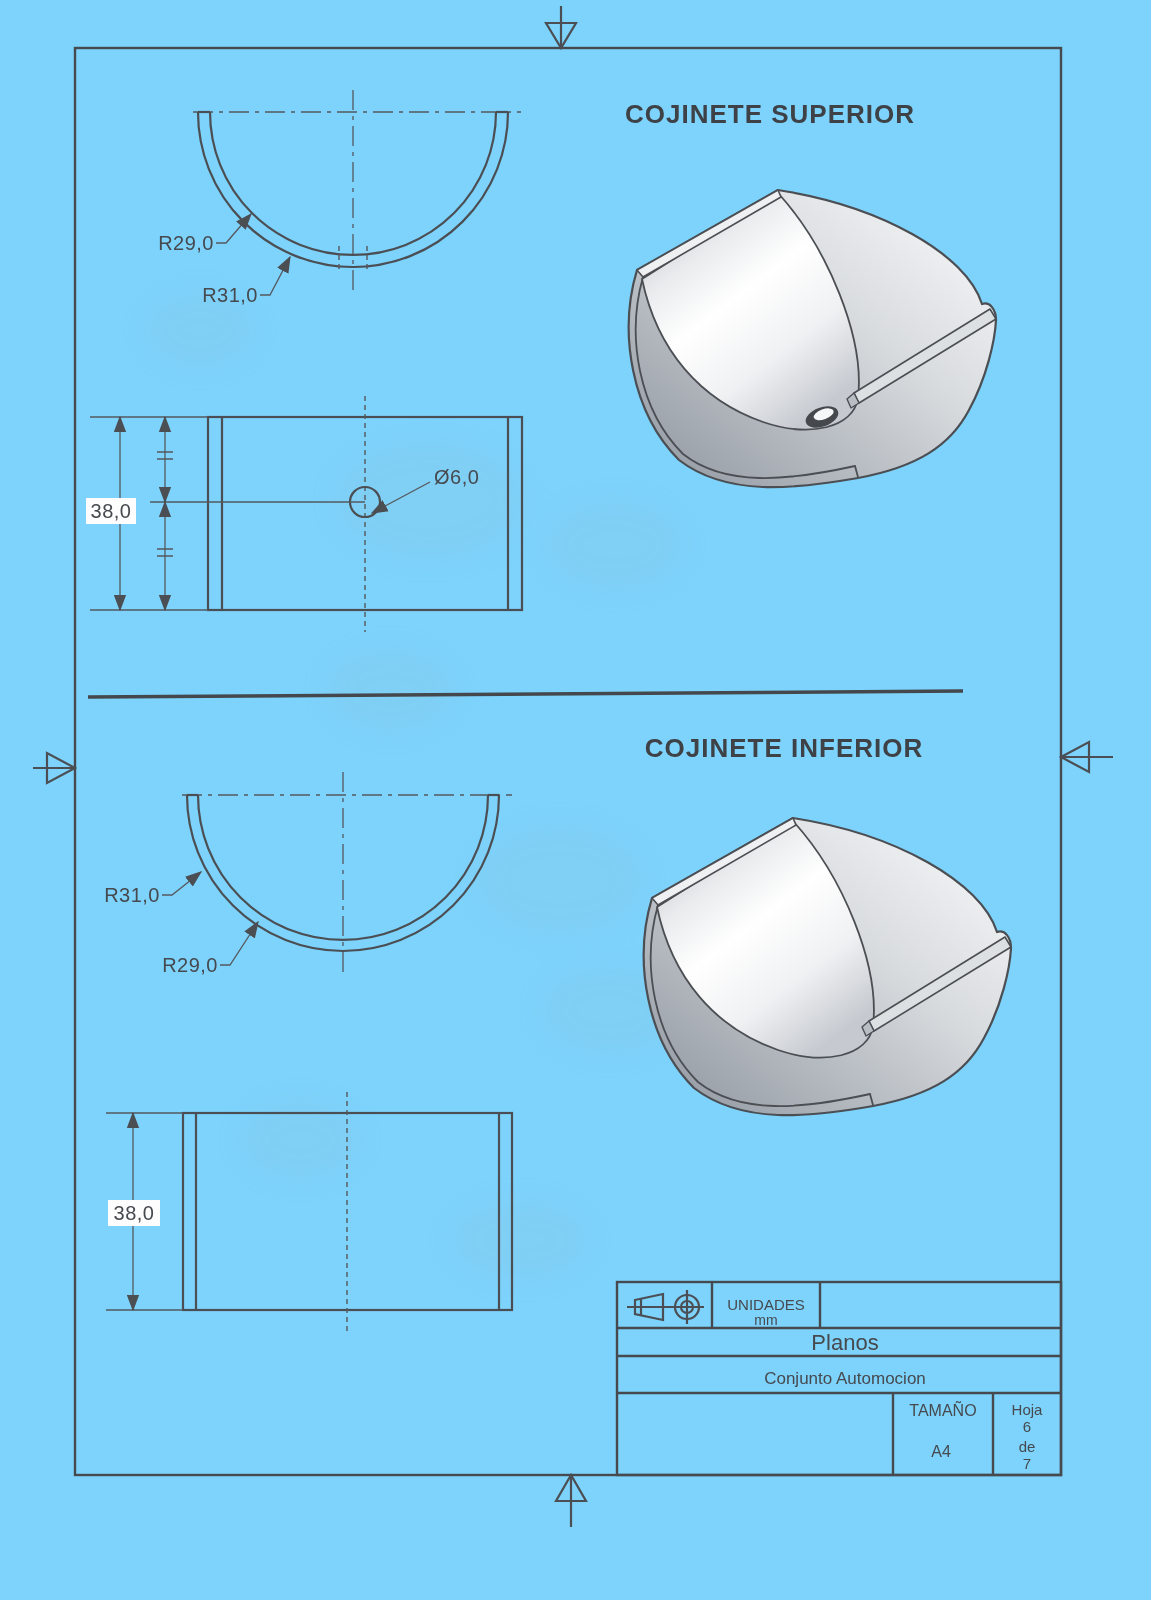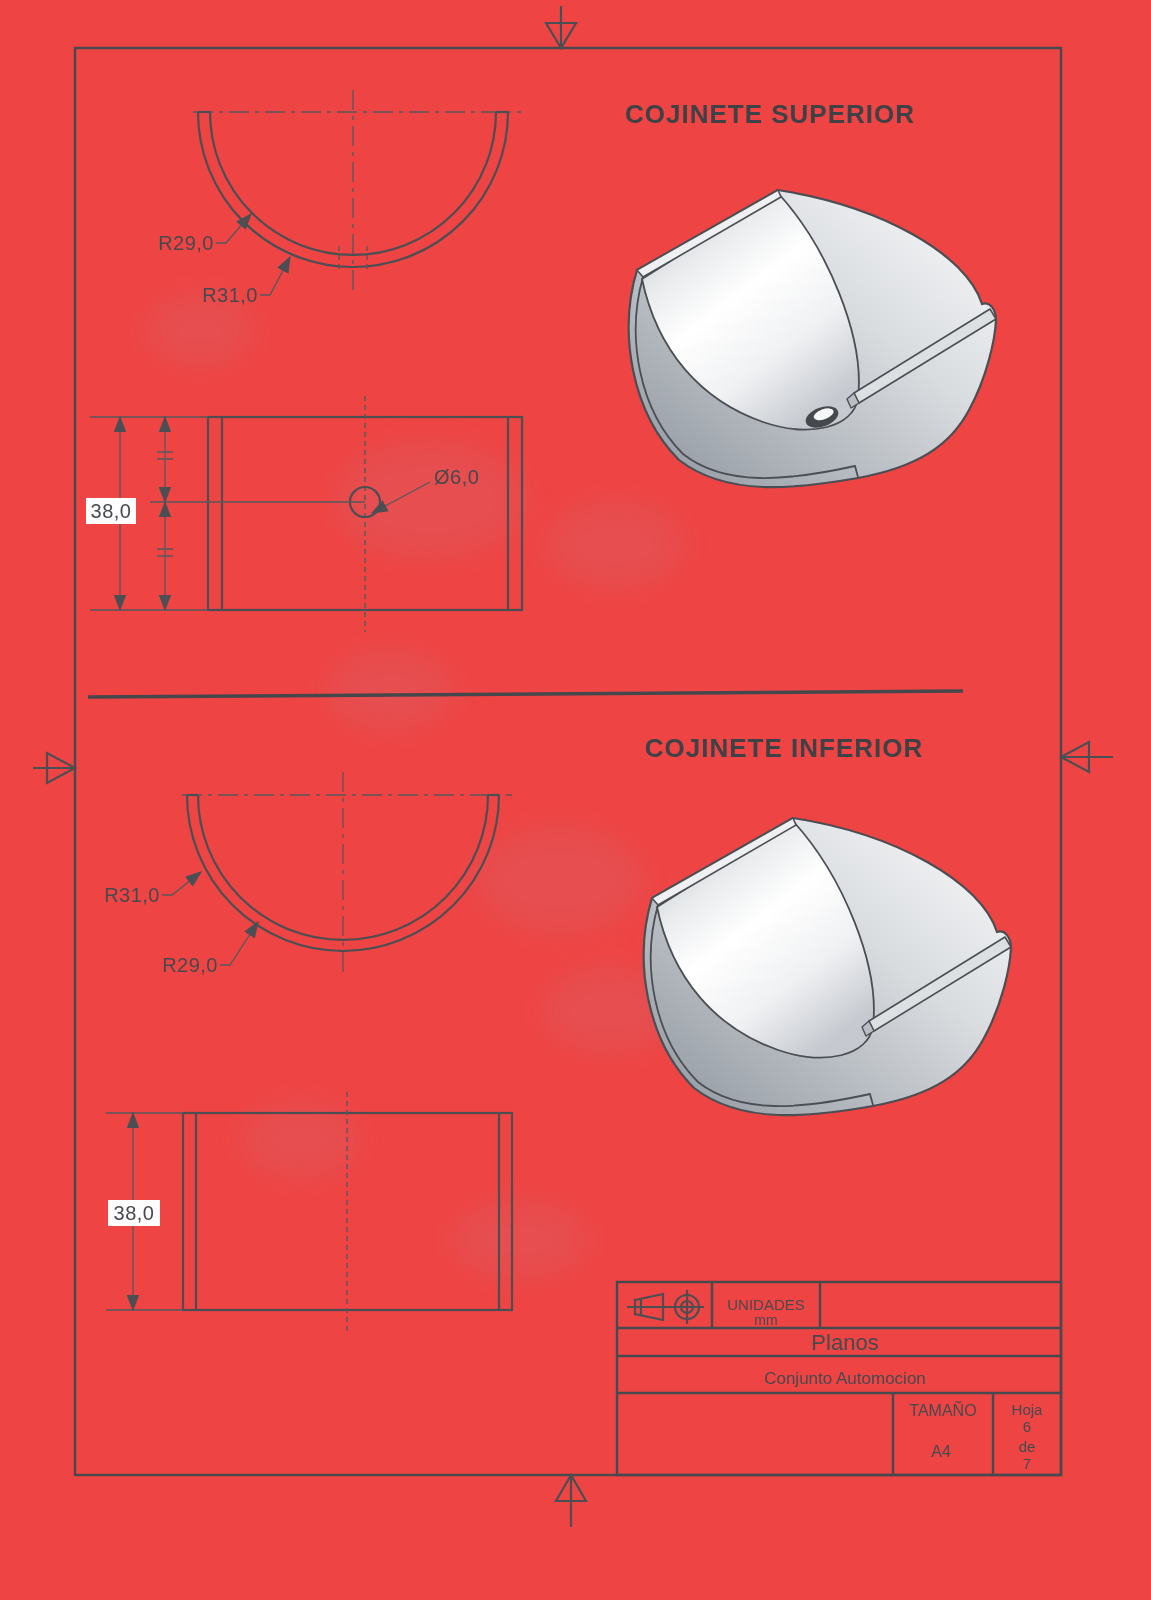--- a/index.html
+++ b/index.html
@@ -1,17 +1,17 @@
 <!DOCTYPE html>
 <html><head>
 <meta charset="utf-8">
 <style>
   html,body{margin:0;padding:0;background:#ffffff;}
   .sheet{
-    position:relative;width:1151px;height:1600px;background:#ef4444;
+    position:relative;width:1151px;height:1600px;background:#7dd3fc;
     font-family:"Liberation Sans",sans-serif;overflow:hidden;
   }
   svg{position:absolute;left:0;top:0;}
   svg text{fill:#46494e;}
   .dimtext{font-size:20px;letter-spacing:0.5px;}
   .sectitle{font-size:26px;font-weight:bold;letter-spacing:1px;fill:#3e4145;}
   .tb-small{font-size:15px;}
   .tb-mm{font-size:14px;}
   .tb-planos{font-size:22px;}
   .tb-sub{font-size:17px;}

